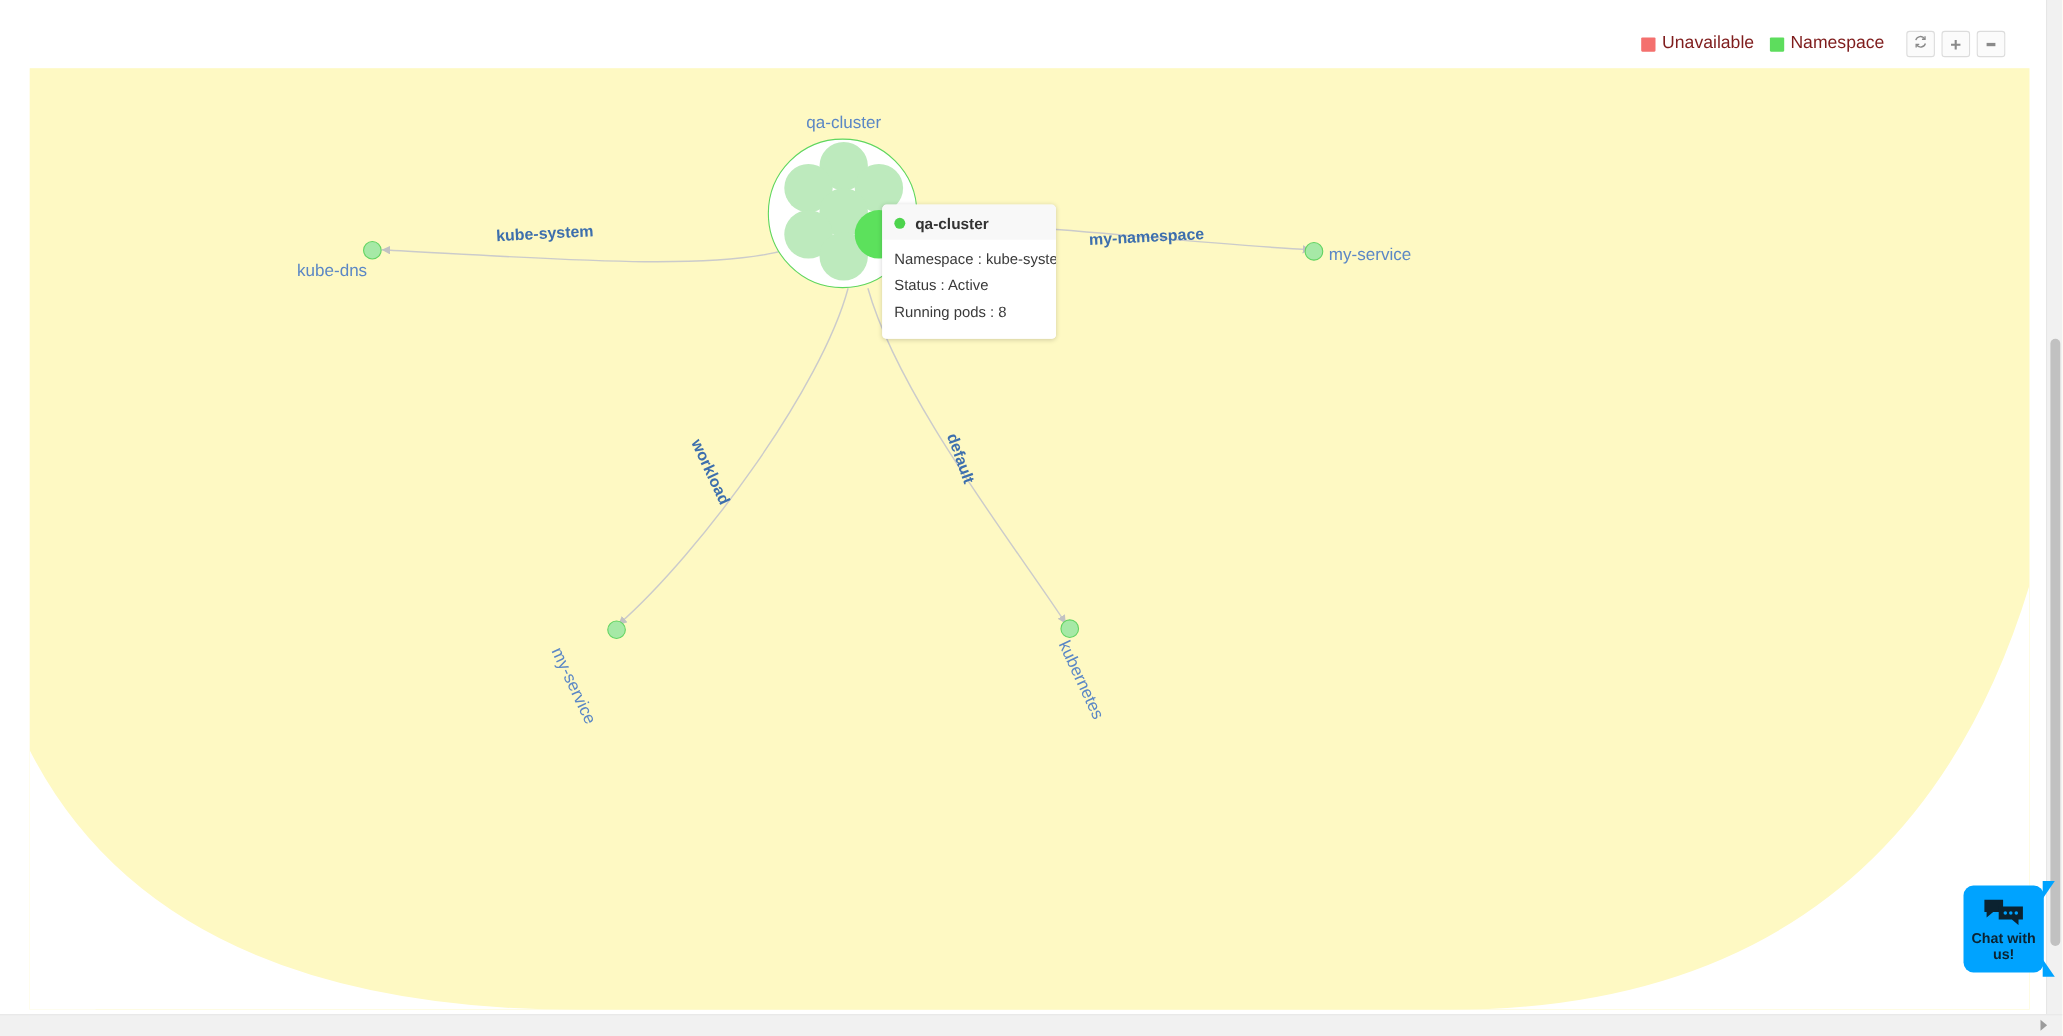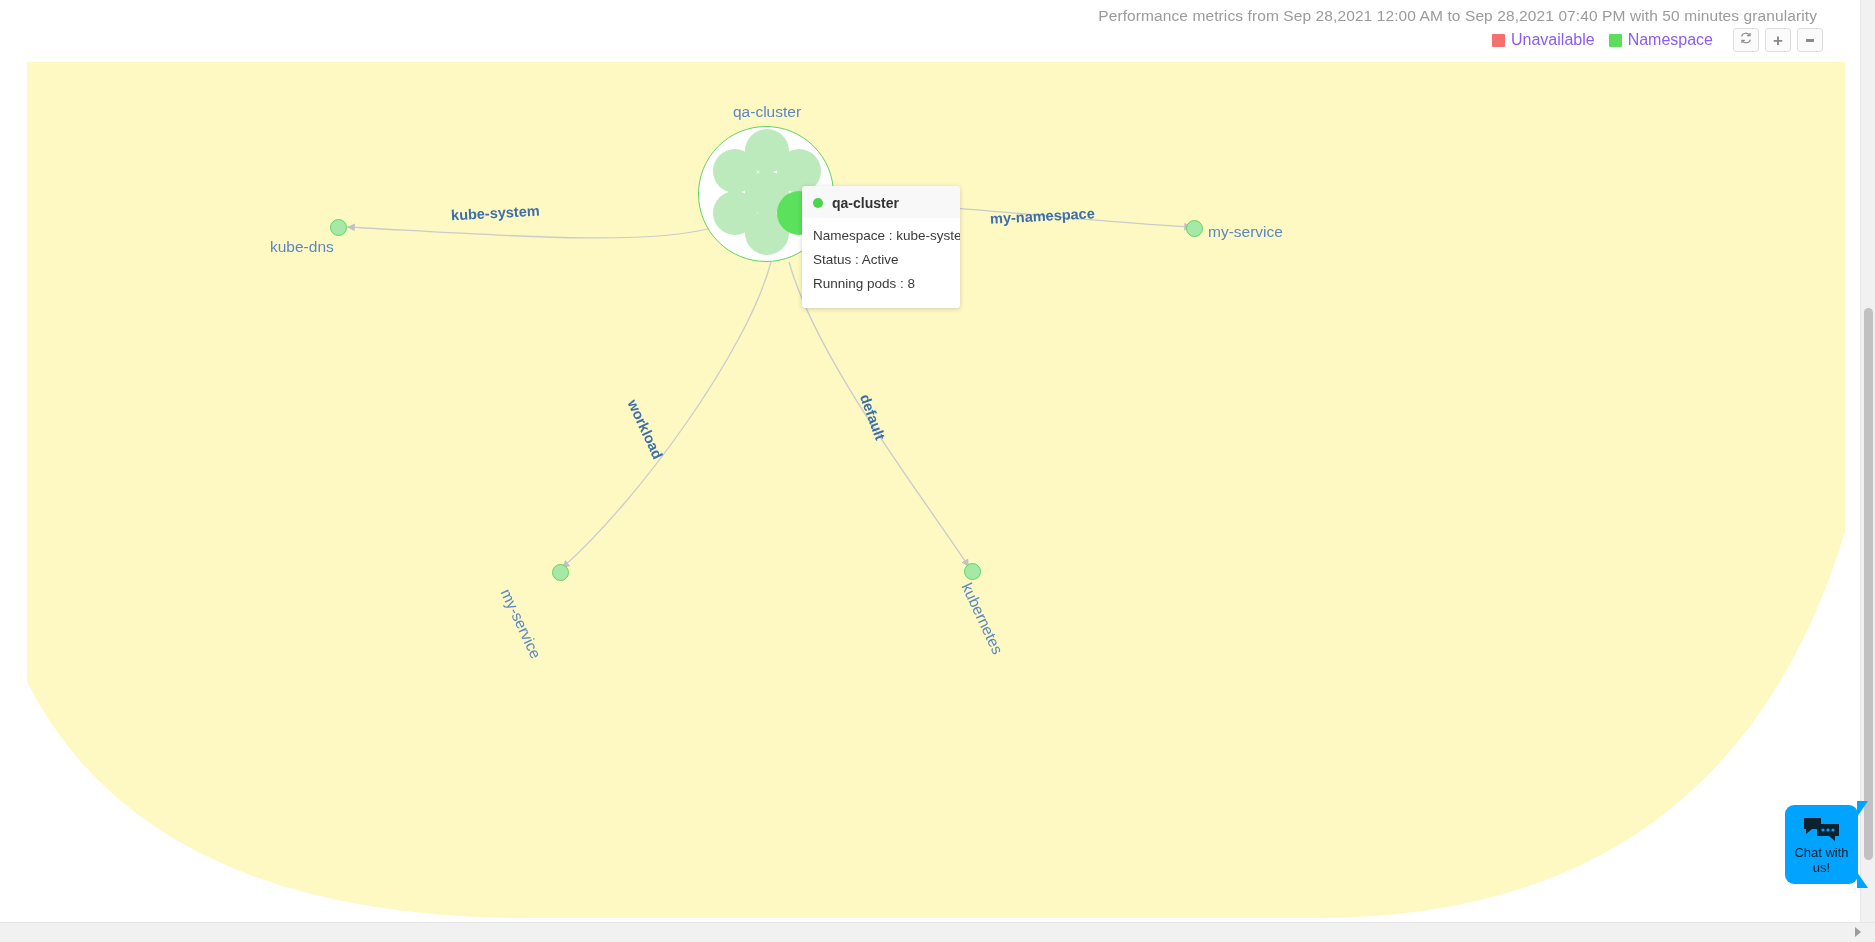--- a/index.html
+++ b/index.html
@@ -59,21 +59,21 @@
   .legend-swatch {
     width: 13px;
     height: 13px;
     display: inline-block;
     margin-right: 6px;
     border-radius: 1px;
   }
 
   .legend-label {
     font-size: 16px;
-    color: #8b5cf6;
+    color: #7f1d1d;
   }
 
   .ctrl-btn {
     width: 26px;
     height: 24px;
     background: #fbfbfb;
     border: 1px solid #dcdcdc;
     border-radius: 3px;
     margin-left: 6px;
     display: flex;
@@ -255,20 +255,21 @@
     display: flex;
     align-items: center;
     justify-content: center;
     margin-bottom: 3px;
   }
 
   .chat-text {
     font-size: 13px;
     color: #0b2230;
     line-height: 15px;
+    font-weight: bold;
   }
 
   
   .vscrollbar {
     position: absolute;
     right: 0;
     top: 0;
     width: 15px;
     height: 922px;
     background: #f1f1f1;
@@ -304,21 +305,20 @@
     border-top: 5px solid transparent;
     border-bottom: 5px solid transparent;
   }
 </style>
 </head>
 <body>
 
 <div id="app">
 
   <div class="header-bar">
-    <div class="metrics-caption">Performance metrics from Sep 28,2021 12:00 AM to Sep 28,2021 07:40 PM with 50 minutes granularity</div>
 
     <div class="legend-row">
       <div class="legend-item">
         <span class="legend-swatch" style="background:#f4706e"></span>
         <span class="legend-label">Unavailable</span>
       </div>
       <div class="legend-item">
         <span class="legend-swatch" style="background:#5ddd5d"></span>
         <span class="legend-label">Namespace</span>
       </div>

